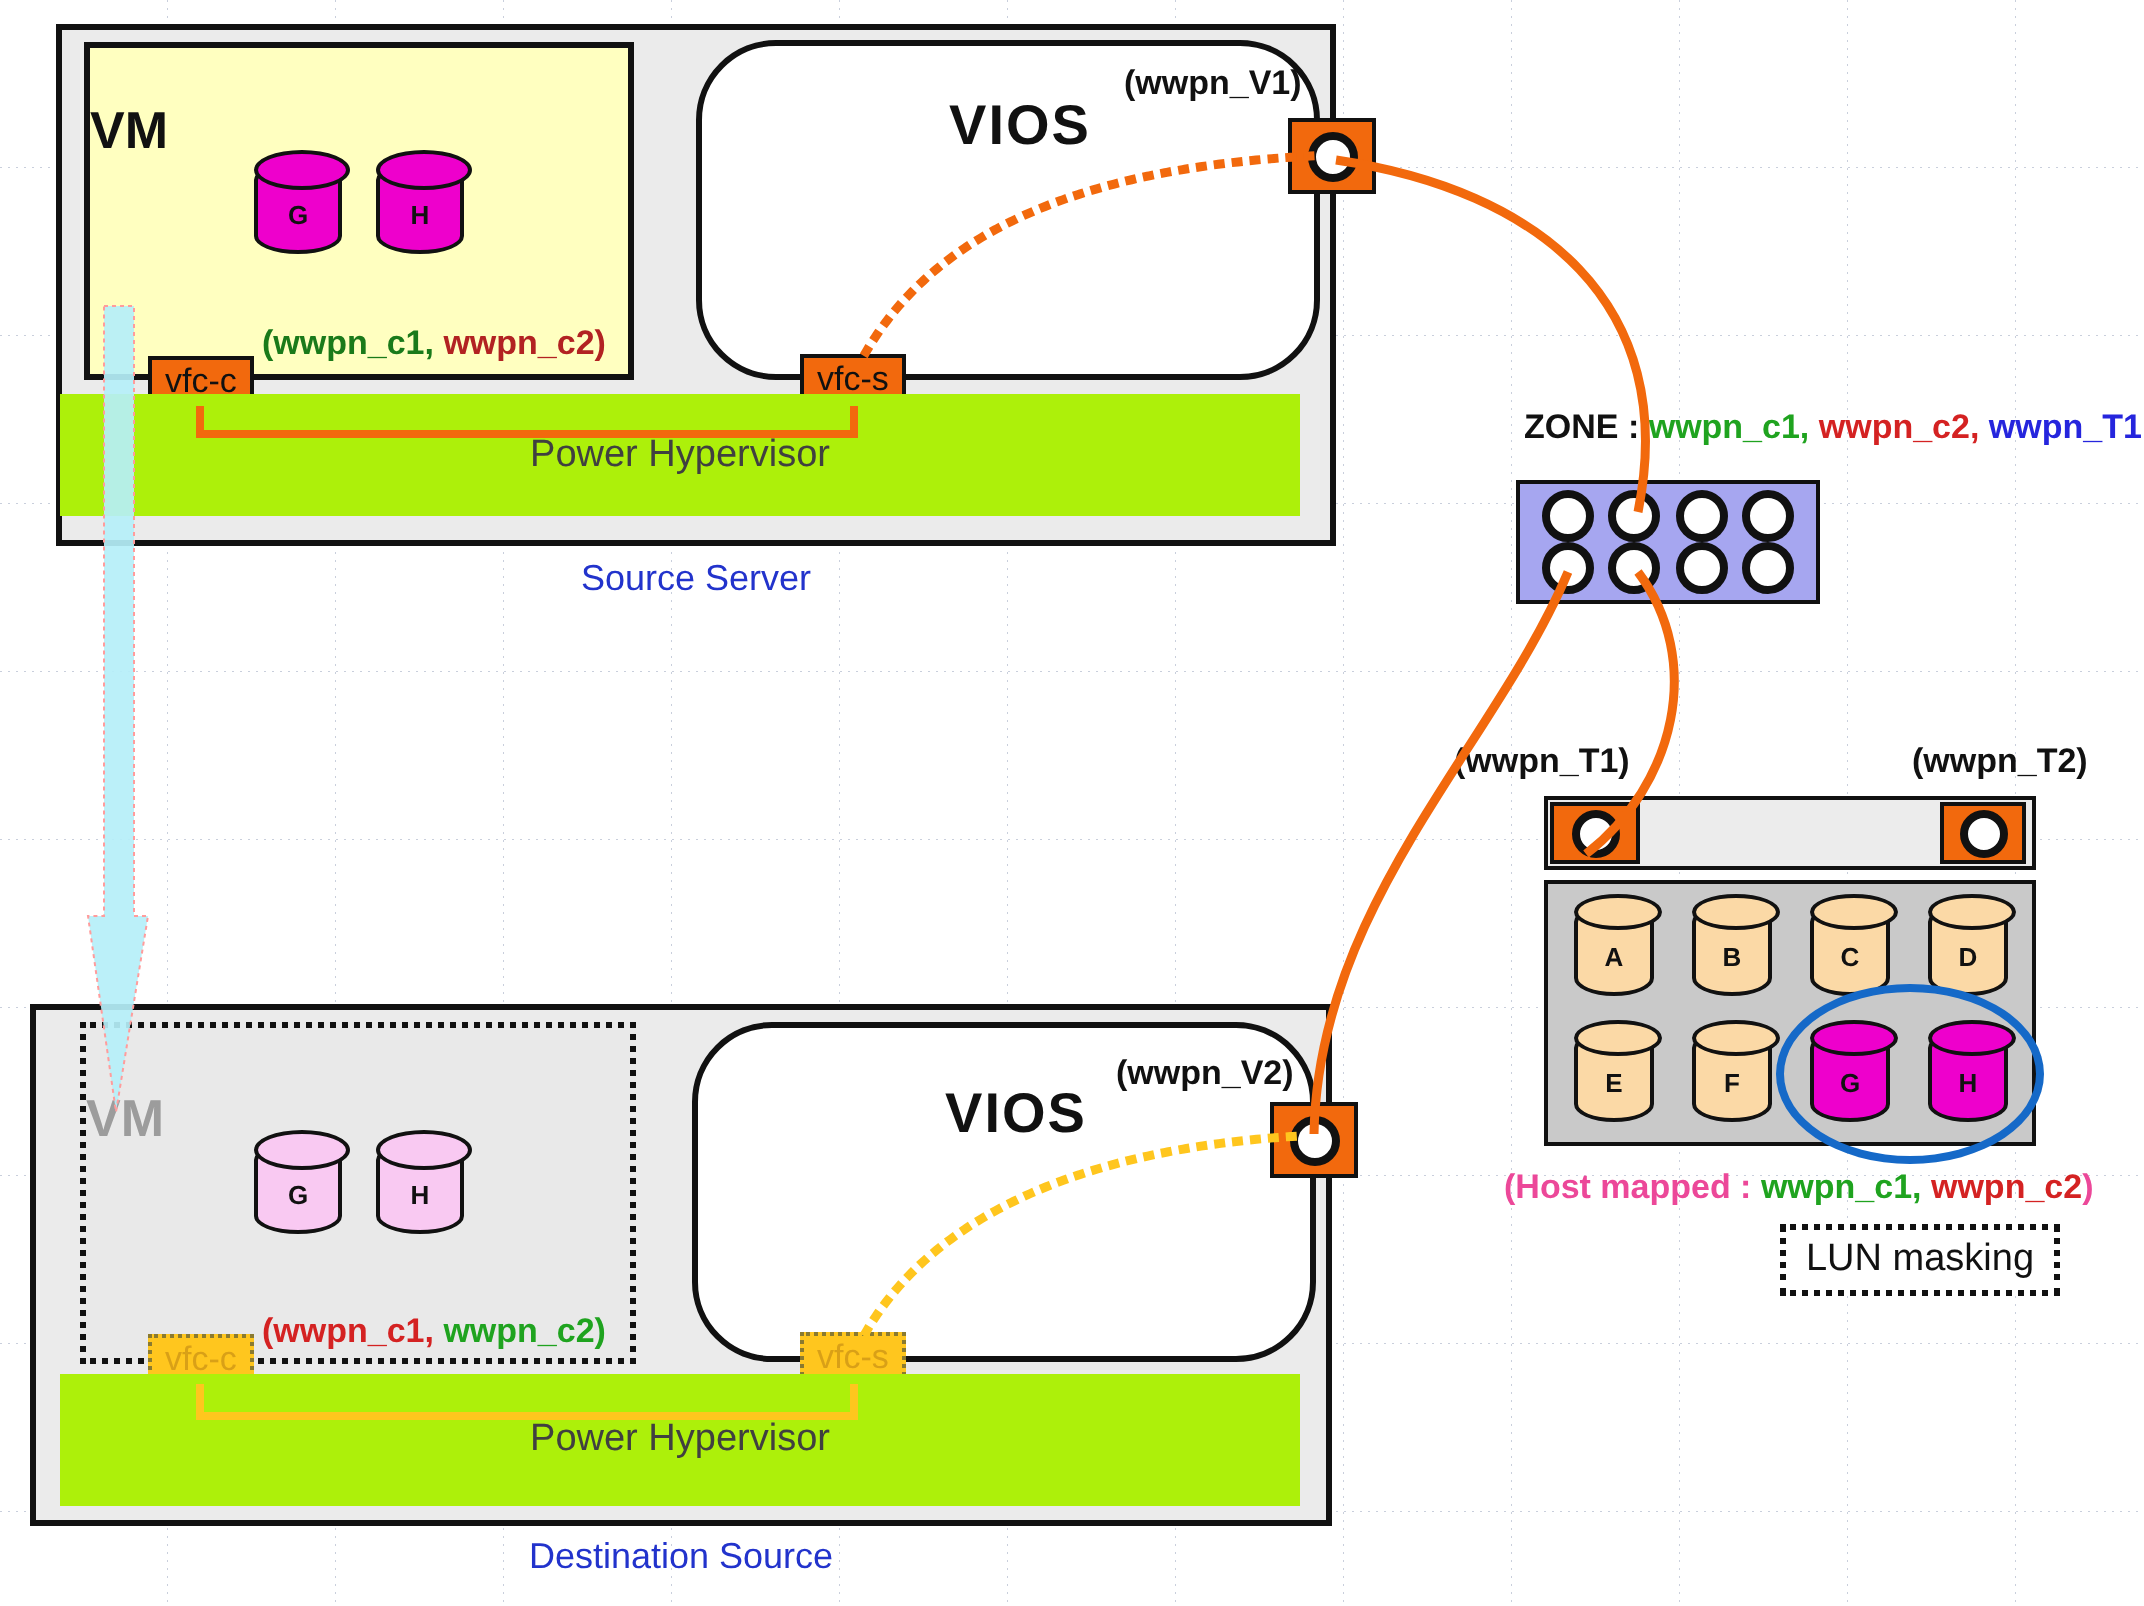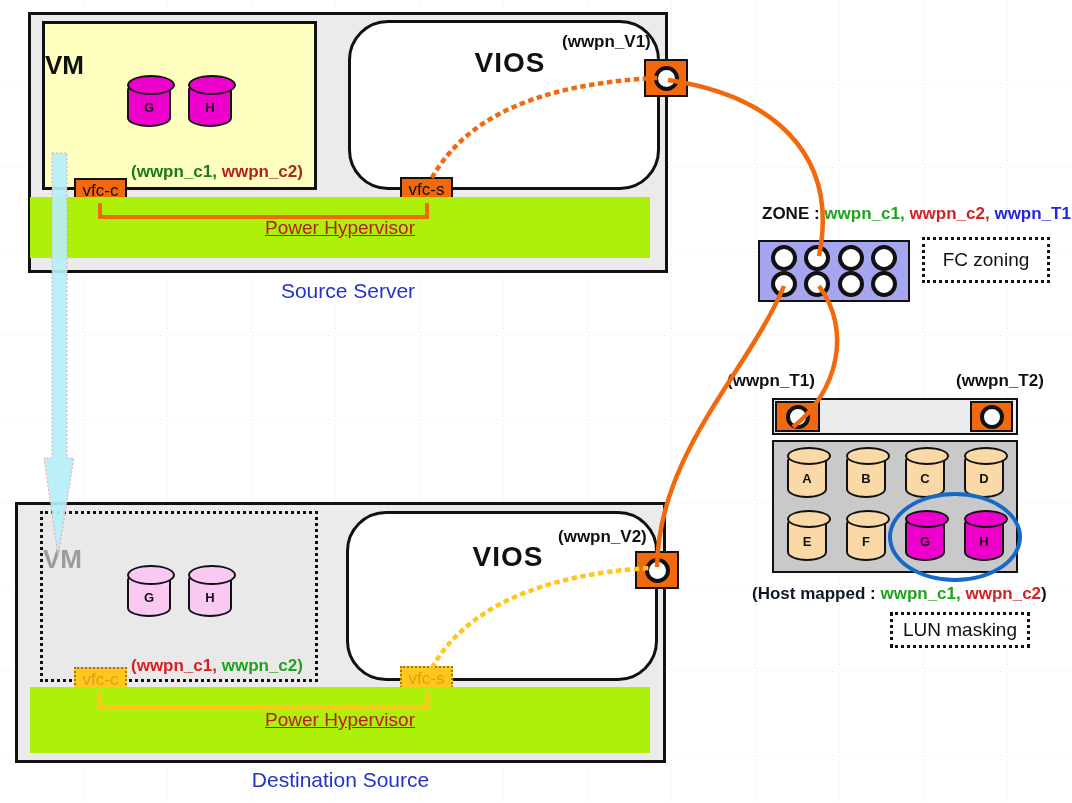--- a/index.html
+++ b/index.html
@@ -11,25 +11,25 @@
 
   
   .outer-box { background:#EBEBEB; border:3px solid #111; }
   .vm-box { background:#FFFFC0; border:3px solid #111; }
   .vm-box.dest { background:#E9E9E9; border:3px dotted #111; }
   .vios-box { background:#fff; border:3px solid #111; border-radius:40px; text-align:center; }
   .vios-title { font-weight:bold; font-size:28px; letter-spacing:1px;padding-left:12px; }
   .vm-title { font-weight:bold; font-size:26px; text-align:left; }
   .vm-title.ghost { color:#9C9C9C; }
   .hyp-bar { background:#ADF00A; display:flex; align-items:center; justify-content:center;
-             font-size:19px; color:#b91c1c;text-decoration:underline; }
+             font-size:19px; color:#404040; }
   .vfc { border:2px solid #111; background:#F2690D; font-size:17px; display:flex;
          align-items:center; justify-content:center; color:#111; }
   .vfc.pending { background:#FFC61E; border:2px dotted #8A7A30; color:#D9A017; }
-  .server-title { color:#2233CC; font-size:21px; text-align:center; }
+  .server-title { color:#2233CC; font-size:18px; text-align:center; }
 
   
   .port { background:#F2690D; border:2px solid #111; display:flex; align-items:center; justify-content:center; }
   .ring { width:25px; height:25px; border-radius:50%; background:#fff; border:4px solid #111; }
 
   
   .fc-switch { background:#A6A6F0; border:2px solid #111; display:grid;
                grid-template-columns:repeat(4,1fr); grid-template-rows:repeat(2,1fr);
                justify-items:center; align-items:center; padding:3px 7px; }
   .fc-switch .ring { width:26px; height:26px; }
@@ -56,21 +56,21 @@
   .blue-ellipse { border:4px solid #1569C8; border-radius:50%; background:transparent; }
 
   
   .bold-label { font-weight:bold; font-size:17px; white-space:nowrap; }
   .ink { color:#111; }
   .grn-d { color:#1A7A1A; }  
   .grn   { color:#1FA31F; }  
   .red-d { color:#B22222; }  
   .red   { color:#D42222; }
   .blu   { color:#2525DD; }
-  .blu-h { color:#0f172a; }  
+  .blu-h { color:#ec4899; }  
 </style>
 </head>
 <body>
 
 <div class="canvas">
 
   <svg class="layer">
     <defs>
       <pattern id="grid" width="84" height="84" patternUnits="userSpaceOnUse">
         <path d="M84 0 V84 M0 84 H84" fill="none" stroke="#C9CFDC" stroke-width="1" stroke-dasharray="1 3"></path>
@@ -153,23 +153,20 @@
     <div class="ring"></div>
     <div class="ring"></div>
     <div class="ring"></div>
     <div class="ring"></div>
     <div class="ring"></div>
     <div class="ring"></div>
     <div class="ring"></div>
     <div class="ring"></div>
   </div>
 
-  <div class="abs dotted-box" style="left:922px; top:237px; width:128px; height:46px;">
-    <span>FC zoning</span>
-  </div>
 
   <div class="abs bold-label" style="left:727px; top:371px;">(wwpn_T1)</div>
   <div class="abs bold-label" style="left:956px; top:371px;">(wwpn_T2)</div>
 
   <div class="abs stg-bar" style="left:772px; top:398px; width:246px; height:37px;"></div>
   <div class="abs port stg-port" style="left:775px; top:401px; width:45px; height:31px;">
     <div class="ring"></div>
   </div>
   <div class="abs port stg-port" style="left:970px; top:401px; width:43px; height:31px;">
     <div class="ring"></div>

